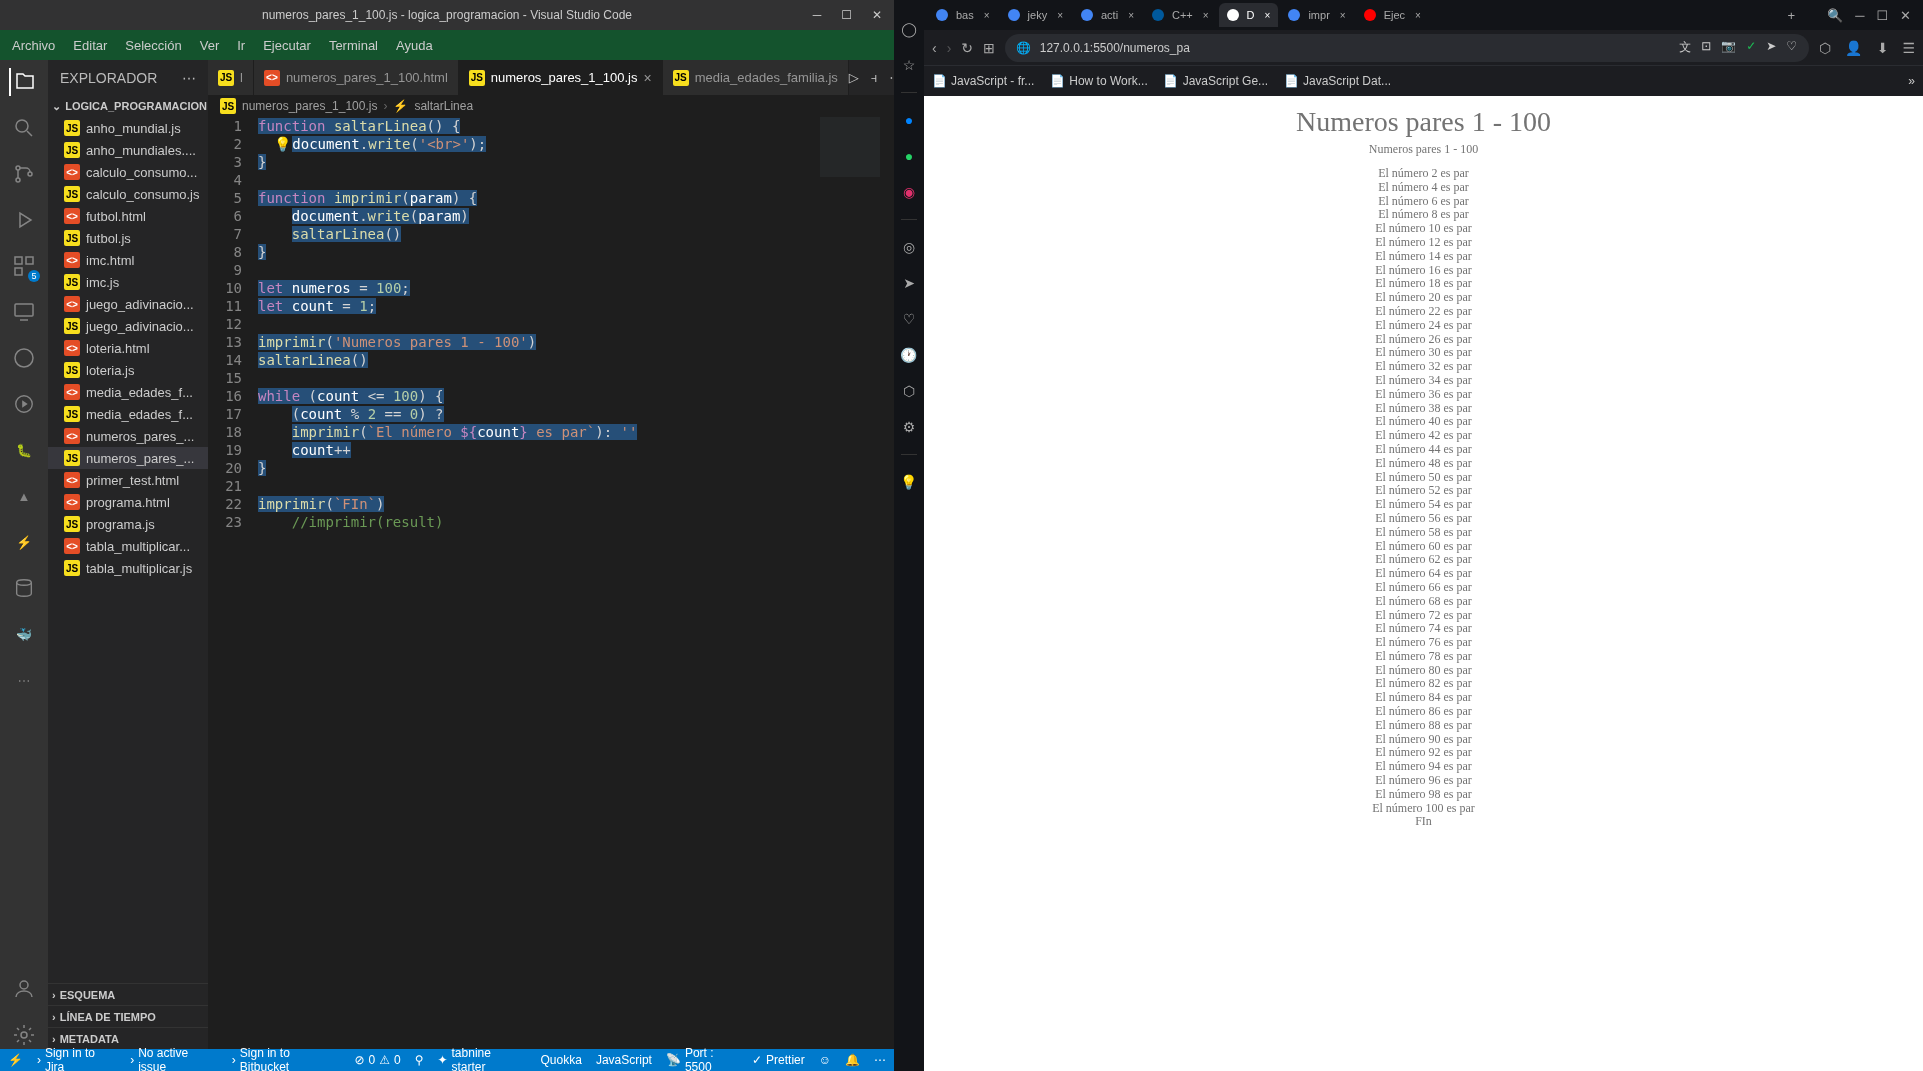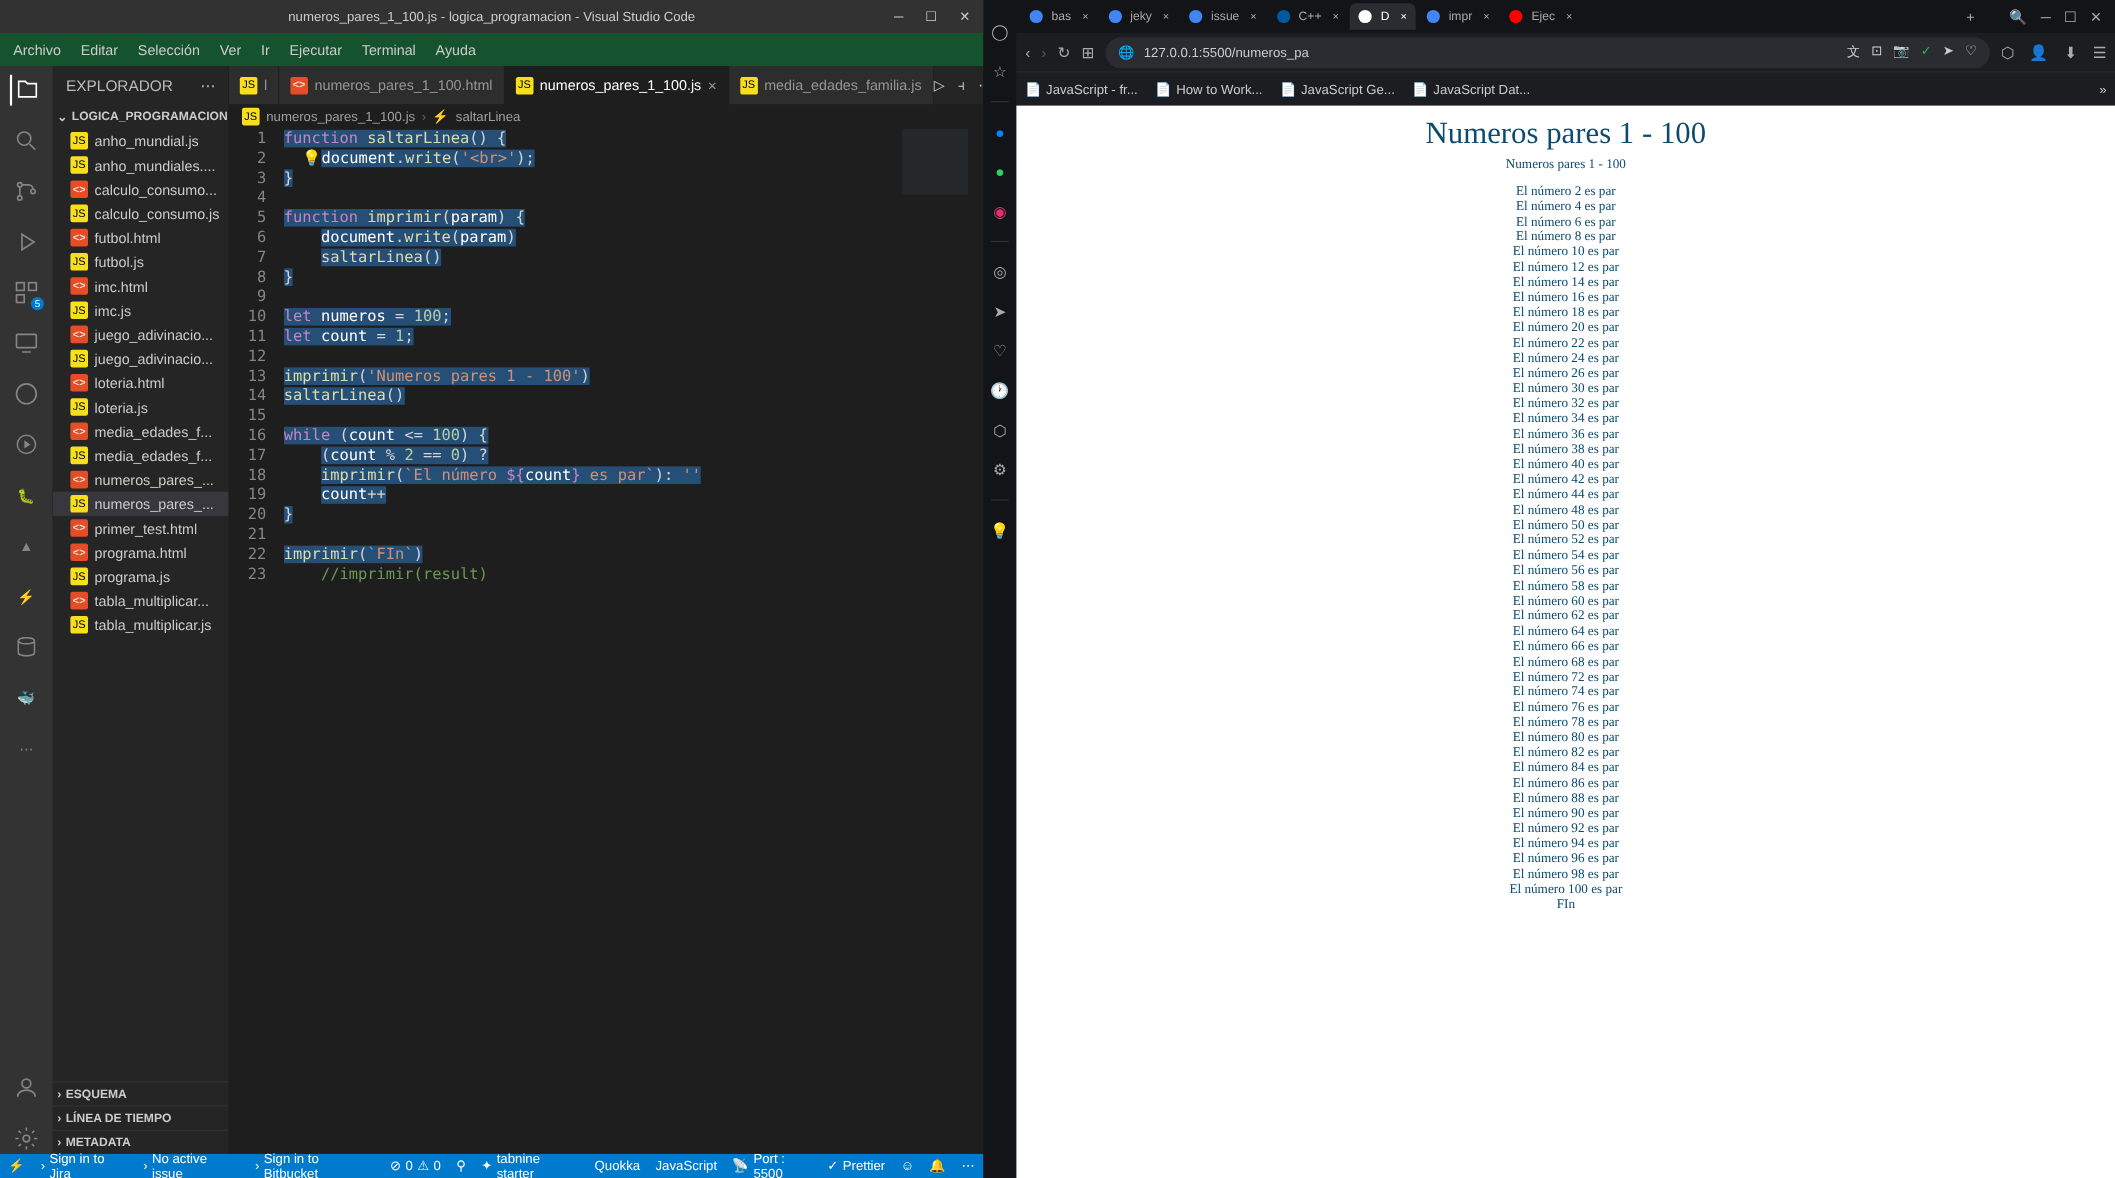--- a/index.html
+++ b/index.html
@@ -15,21 +15,21 @@
 .activitybar { width: 48px; background: #333; display: flex; flex-direction: column; align-items: center; padding-top: 8px; gap: 18px; }
 .activitybar .icon { width: 28px; height: 28px; color: #858585; cursor: pointer; display: flex; align-items: center; justify-content: center; }
 .activitybar .icon.active { color: #fff; border-left: 2px solid #fff; margin-left: -2px; padding-left: 2px; }
 .activitybar .spacer { flex: 1; }
 .sidebar { width: 160px; background: #252526; display: flex; flex-direction: column; overflow: hidden; }
 .sidebar-header { height: 35px; display: flex; align-items: center; justify-content: space-between; padding: 0 12px; font-size: 14px; color: #bbb; text-transform: uppercase; }
 .folder-header { height: 22px; display: flex; align-items: center; padding: 0 4px; font-size: 11px; font-weight: bold; color: #ccc; gap: 4px; cursor: pointer; }
 .file-list { flex: 1; overflow-y: auto; }
 .file-item { height: 22px; display: flex; align-items: center; padding-left: 16px; gap: 6px; font-size: 13px; color: #ccc; cursor: pointer; white-space: nowrap; overflow: hidden; text-overflow: ellipsis; }
 .file-item.active { background: #37373d; }
-.file-icon { width: 16px; height: 16px; flex-shrink: 0; display: inline-flex; align-items: center; justify-content: center; font-size: 10px; font-weight: normal; border-radius: 2px; }
+.file-icon { width: 16px; height: 16px; flex-shrink: 0; display: inline-flex; align-items: center; justify-content: center; font-size: 10px; font-weight: bold; border-radius: 2px; }
 .file-icon.html { background: #e44d26; color: #fff; }
 .file-icon.js { background: #f7df1e; color: #000; }
 .sidebar-section { height: 22px; display: flex; align-items: center; padding: 0 4px; font-size: 11px; font-weight: bold; color: #ccc; gap: 4px; cursor: pointer; border-top: 1px solid #333; }
 .editor-area { flex: 1; display: flex; flex-direction: column; background: #1e1e1e; overflow: hidden; }
 .tabs { height: 35px; background: #252526; display: flex; align-items: center; overflow: hidden; }
 .tab { height: 35px; padding: 0 10px; display: flex; align-items: center; gap: 6px; background: #2d2d2d; border-right: 1px solid #1e1e1e; font-size: 13px; color: #969696; cursor: pointer; white-space: nowrap; }
 .tab.active { background: #1e1e1e; color: #fff; }
 .tab .close { color: #969696; font-size: 14px; }
 .tab-actions { margin-left: auto; display: flex; gap: 12px; padding-right: 10px; color: #ccc; }
 .breadcrumb { height: 22px; display: flex; align-items: center; padding: 0 12px; gap: 6px; font-size: 12px; color: #a0a0a0; background: #1e1e1e; }
@@ -61,21 +61,21 @@
 .btab { height: 24px; padding: 0 8px; display: flex; align-items: center; gap: 8px; color: #aaa; font-size: 11px; cursor: pointer; border-radius: 6px 6px 0 0; white-space: nowrap; overflow: hidden; }
 .btab.active { background: #2a2c31; color: #fff; }
 .btab .bicon { width: 12px; height: 12px; border-radius: 50%; flex-shrink: 0; }
 .btab-actions { margin-left: auto; display: flex; gap: 12px; padding: 0 8px; color: #aaa; }
 .browser-toolbar { height: 36px; background: #1c1d21; display: flex; align-items: center; padding: 0 8px; gap: 10px; border-bottom: 1px solid #2a2c31; }
 .browser-toolbar .ticon { color: #aaa; cursor: pointer; font-size: 14px; }
 .addressbar { flex: 1; height: 28px; background: #2a2c31; border-radius: 14px; display: flex; align-items: center; padding: 0 12px; gap: 8px; color: #ccc; font-size: 12px; }
 .toolbar-right { display: flex; gap: 14px; color: #aaa; }
 .bookmarks { height: 30px; background: #1c1d21; display: flex; align-items: center; padding: 0 8px; gap: 16px; font-size: 12px; color: #ccc; }
 .bookmark { display: flex; align-items: center; gap: 4px; cursor: pointer; white-space: nowrap; }
-.page-content { flex: 1; background: #fff; color: #0c4a6e; overflow-y: auto; padding: 10px; text-align: center; font-family: 'Times New Roman', serif; position: relative; }
+.page-content { flex: 1; background: #fff; color: #737373; overflow-y: auto; padding: 10px; text-align: center; font-family: 'Times New Roman', serif; position: relative; }
 .page-content h1 { font-size: 28px; margin-bottom: 4px; font-weight: normal; }
 .page-content .sub { font-size: 12px; margin-bottom: 10px; }
 .page-content .line { font-size: 12px; line-height: 1.15; }
 svg { fill: currentColor; }
 </style>
 </head>
 <body>
 
 <div class="vscode">
   <div class="titlebar">
@@ -390,21 +390,21 @@
         <span>bas</span>
         <span style="font-size:10px;margin-left:2px">×</span>
       </div>
       <div class="btab">
         <span class="bicon" style="background:#4285f4"></span>
         <span>jeky</span>
         <span style="font-size:10px;margin-left:2px">×</span>
       </div>
       <div class="btab">
         <span class="bicon" style="background:#4285f4"></span>
-        <span>issue</span>
+        <span>acti</span>
         <span style="font-size:10px;margin-left:2px">×</span>
       </div>
       <div class="btab">
         <span class="bicon" style="background:#00599c"></span>
         <span>C++</span>
         <span style="font-size:10px;margin-left:2px">×</span>
       </div>
       <div class="btab active">
         <span class="bicon" style="background:#fff"></span>
         <span>D</span>

